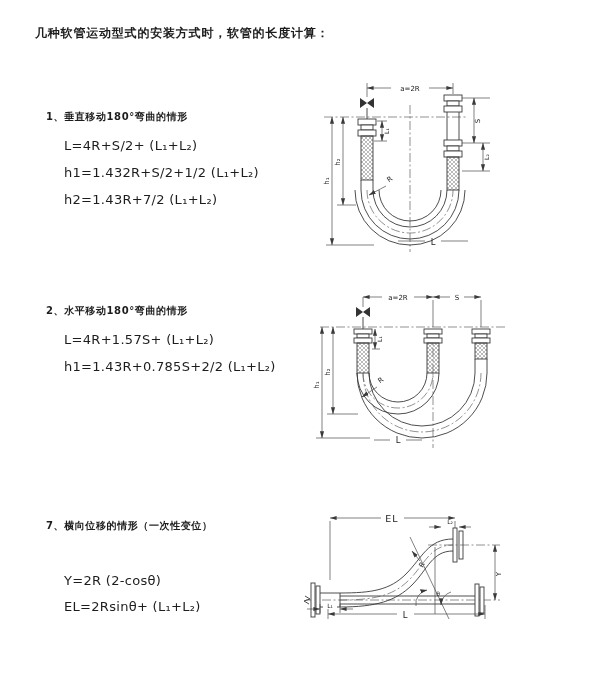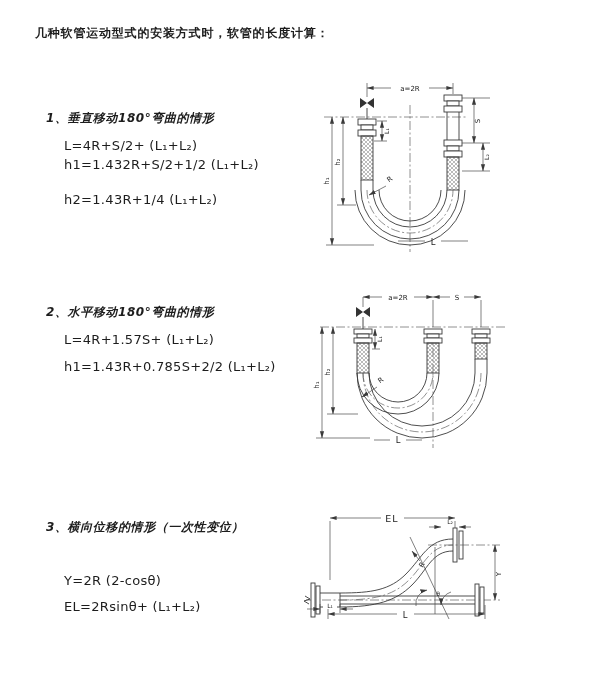--- a/index.html
+++ b/index.html
@@ -1,20 +1,20 @@
 <!DOCTYPE html>
 <html><head>
 <meta charset="utf-8">
 <style>
   html,body{margin:0;padding:0;background:#fff;}
   .page{position:relative;width:600px;height:675px;background:#ffffff;overflow:hidden;
         font-family:"DejaVu Sans","Liberation Sans",sans-serif;color:#1d1d1d;}
   .abs{position:absolute;white-space:nowrap;}
   .title{font-size:12px;font-weight:bold;letter-spacing:0.8px;}
-  .heading{font-size:12px;font-weight:600;letter-spacing:0.6px;font-style:italic;}
+  .heading{font-size:10px;font-weight:600;letter-spacing:0.6px;}
   .formula{font-size:13px;letter-spacing:0.3px;}
   svg{position:absolute;left:0;top:0;}
   svg text{font-family:"DejaVu Sans","Liberation Sans",sans-serif;fill:#222;font-size:7px;}
   svg text.sm{font-size:6px;}
   svg text.lg{font-size:8.5px;}
   svg text.xl{font-size:9.5px;letter-spacing:1px;}
   .ln{stroke:#3a3a3a;stroke-width:0.9;fill:none;}
   .fl{stroke:#3a3a3a;stroke-width:0.9;fill:#ffffff;}
   .hatch{stroke:#3a3a3a;stroke-width:0.9;fill:url(#braid);}
   .dim{stroke:#4a4a4a;stroke-width:0.7;fill:none;}
@@ -241,23 +241,23 @@
       <line class="dim" x1="353" y1="609" x2="340" y2="609" marker-end="url(#arr)"></line>
       <rect class="mask" x="323" y="601" width="14" height="8"></rect>
       <text class="sm" x="330" y="608" text-anchor="middle">L₁</text>
     </g>
   </svg>
 
   <div class="abs title" style="left:35px;top:25px">几种软管运动型式的安装方式时，软管的长度计算：</div>
 
   <div class="abs heading" style="left:46px;top:110px">1、垂直移动180°弯曲的情形</div>
   <div class="abs formula" style="left:64px;top:138px">L=4R+S/2+ (L₁+L₂)</div>
-  <div class="abs formula" style="left:64px;top:157px">h1=1.432R+S/2+1/2 (L₁+L₂)</div>
-  <div class="abs formula" style="left:64px;top:192px">h2=1.43R+1/4 (L₁+L₂)</div>
+  <div class="abs formula" style="left:64px;top:165px">h1=1.432R+S/2+1/2 (L₁+L₂)</div>
+  <div class="abs formula" style="left:64px;top:192px">h2=1.43R+7/2 (L₁+L₂)</div>
 
   <div class="abs heading" style="left:46px;top:304px">2、水平移动180°弯曲的情形</div>
   <div class="abs formula" style="left:64px;top:332px">L=4R+1.57S+ (L₁+L₂)</div>
   <div class="abs formula" style="left:64px;top:359px">h1=1.43R+0.785S+2/2 (L₁+L₂)</div>
 
-  <div class="abs heading" style="left:46px;top:519px">3、横向位移的情形（一次性变位）</div>
+  <div class="abs heading" style="left:46px;top:519px">7、横向位移的情形（一次性变位）</div>
   <div class="abs formula" style="left:64px;top:573px">Y=2R (2-cosθ)</div>
   <div class="abs formula" style="left:64px;top:599px">EL=2Rsinθ+ (L₁+L₂)</div>
 </div>
 
 </body></html>

